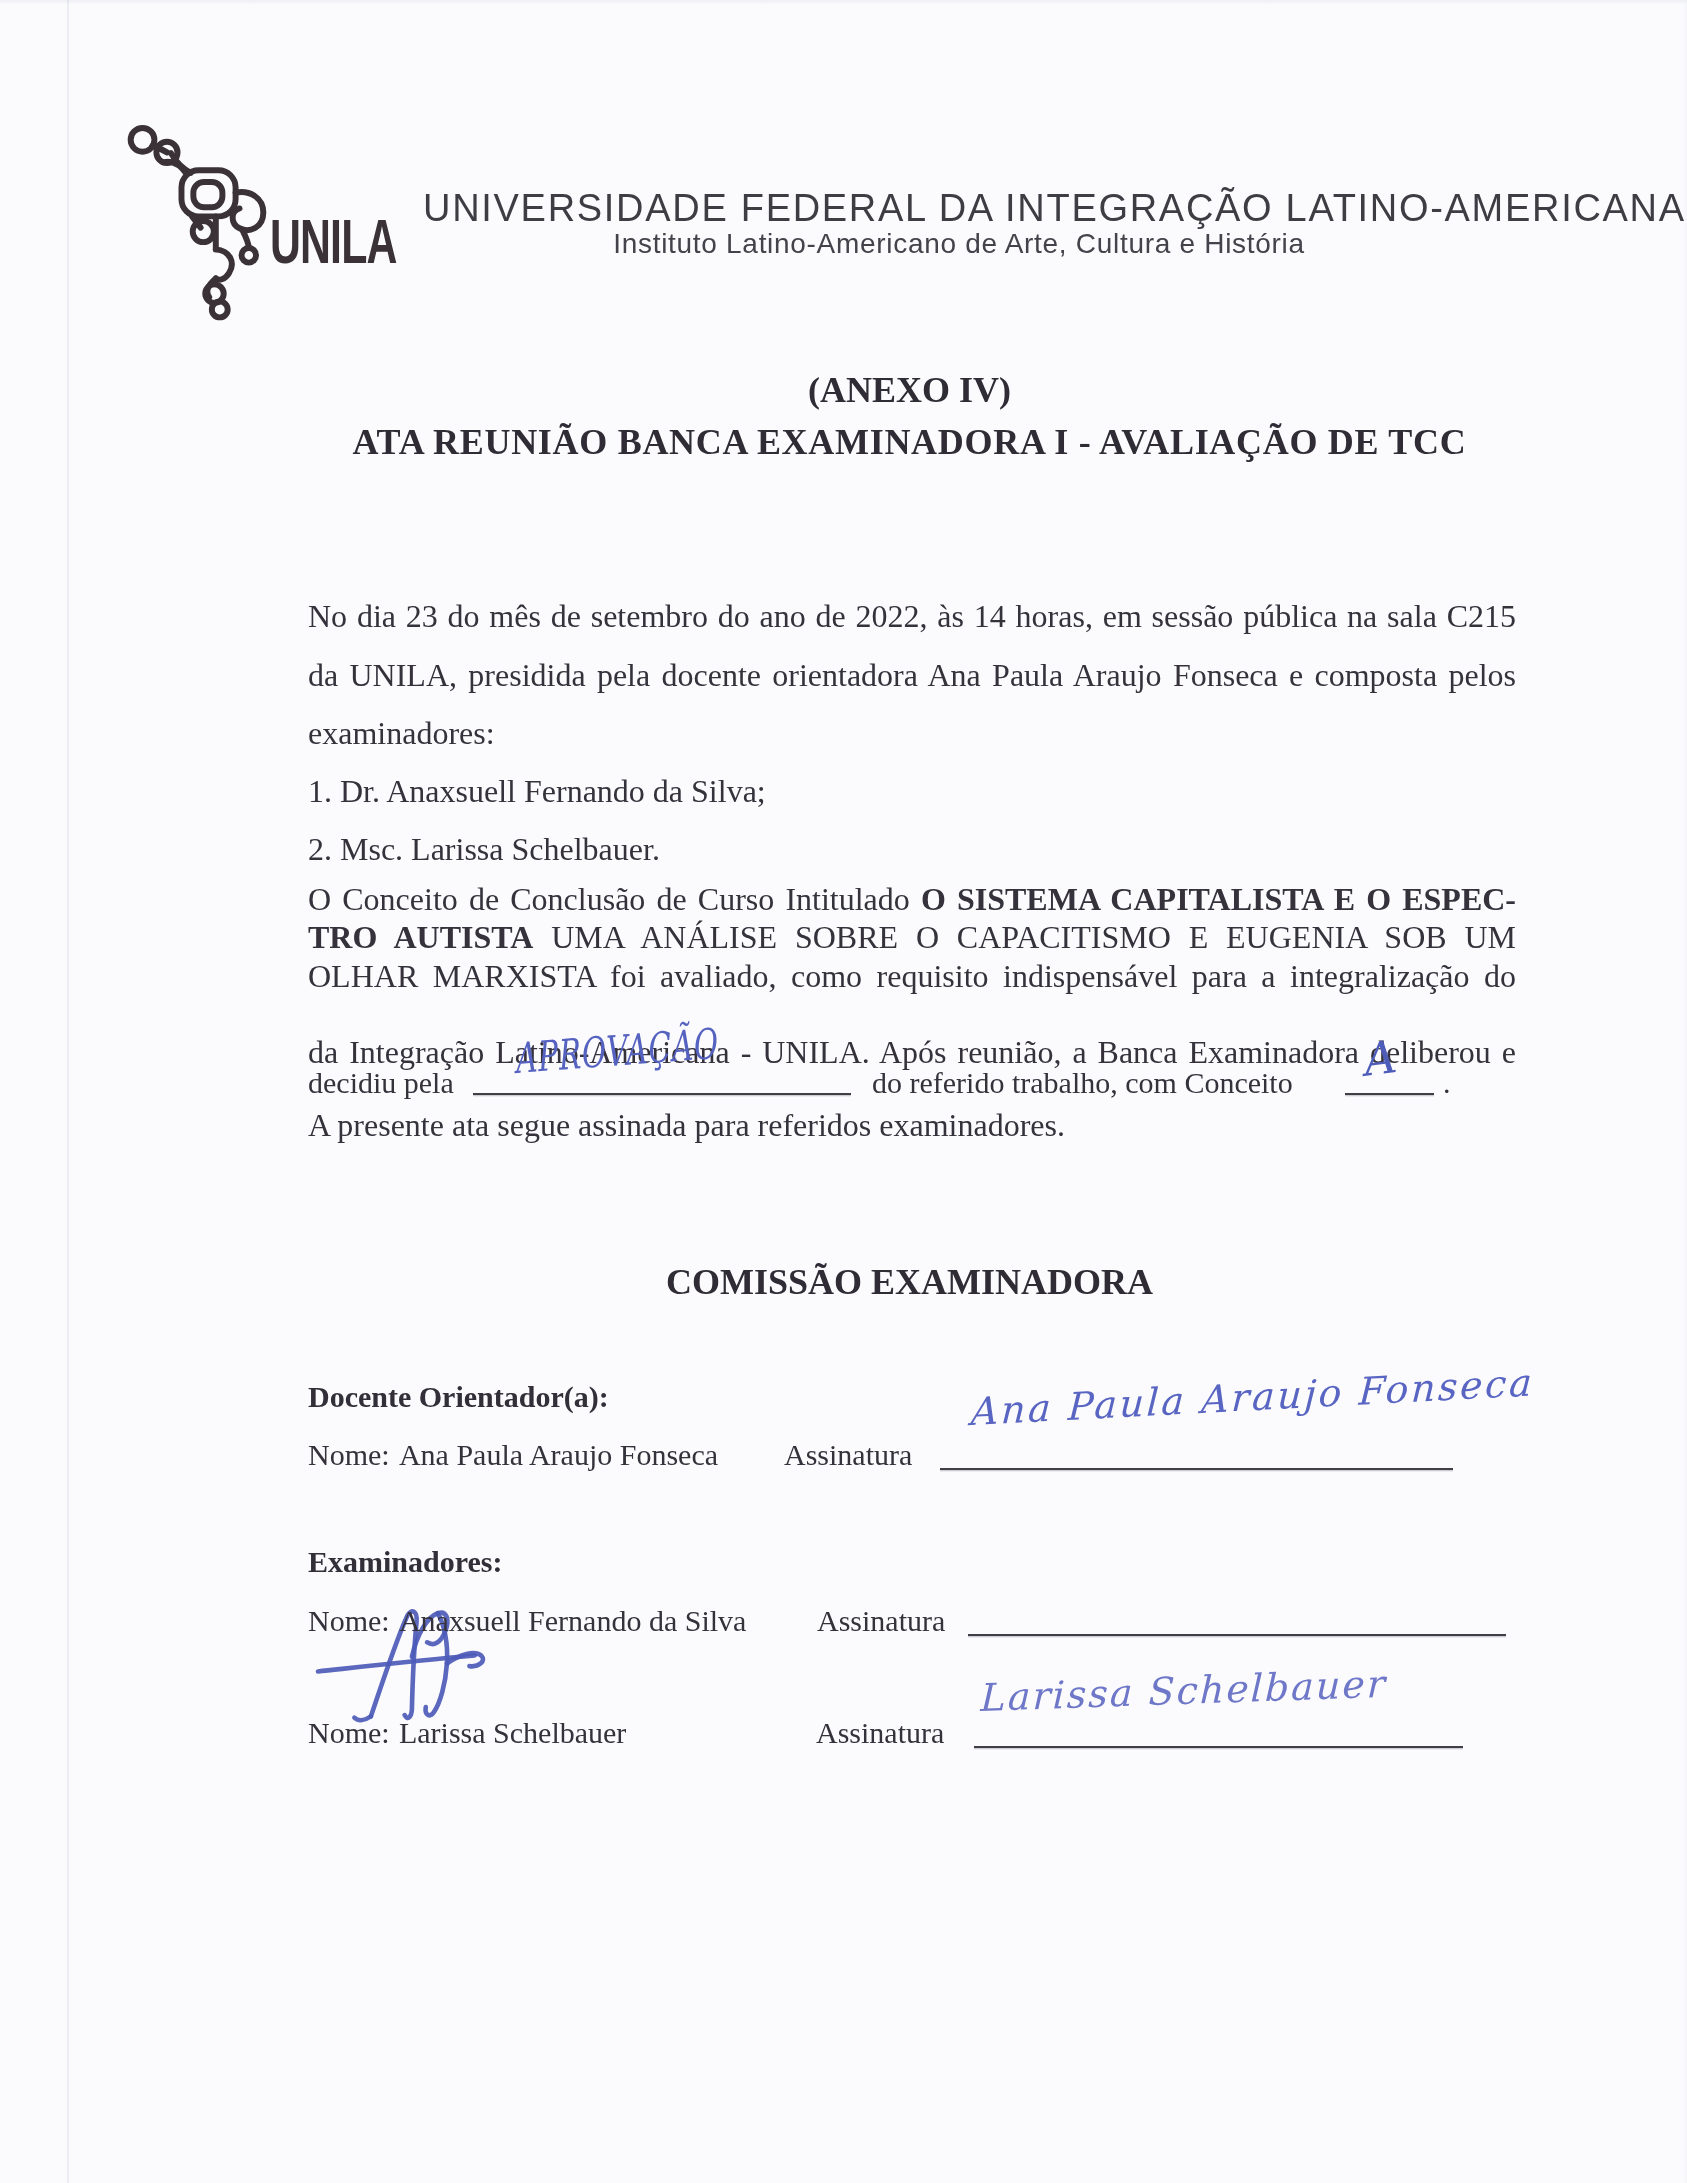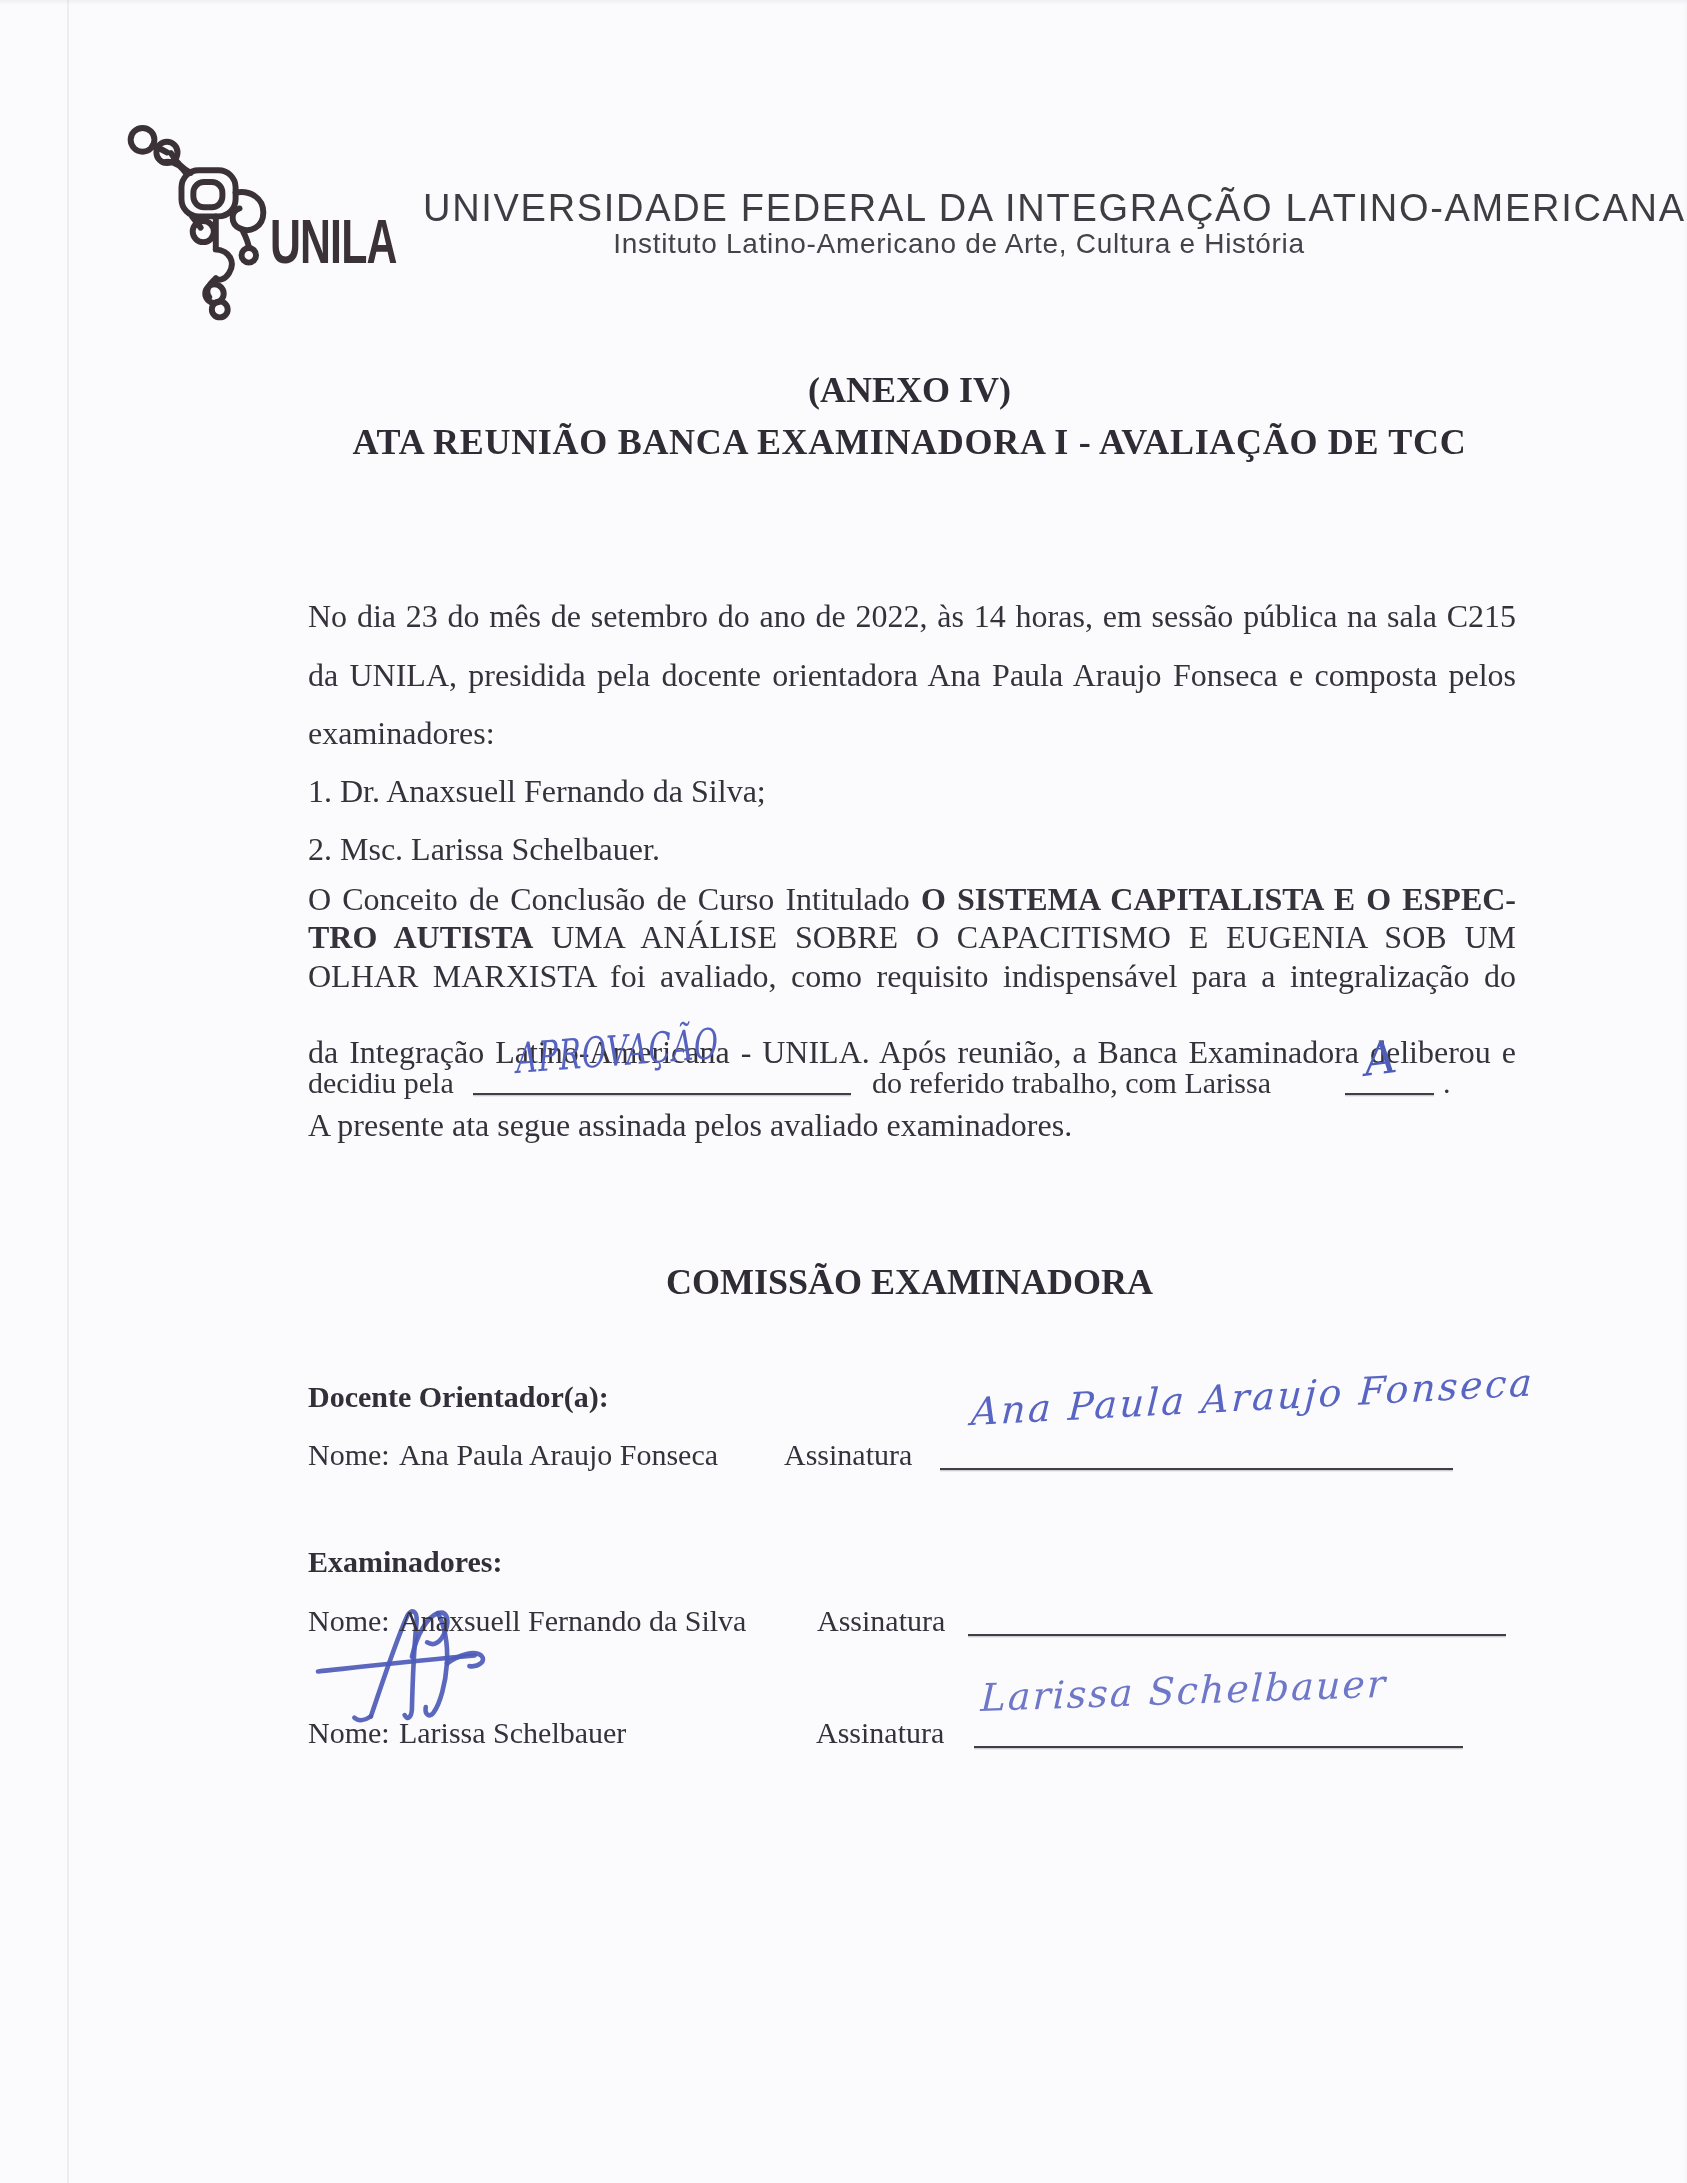--- a/index.html
+++ b/index.html
@@ -148,27 +148,27 @@
 
   <div class="abs tline jline" style="top:880px"><span>O Conceito de Conclusão de Curso Intitulado </span><span class="bold">O SISTEMA CAPITALISTA E O ESPEC-</span></div>
   <div class="abs tline jline" style="top:918px"><span class="bold">TRO AUTISTA</span><span> UMA ANÁLISE SOBRE O CAPACITISMO E EUGENIA SOB UM</span></div>
   <div class="abs tline jline" style="top:957px">OLHAR MARXISTA foi avaliado, como requisito indispensável para a integralização do</div>
   <div class="abs tline jline" style="top:1033px">da Integração Latino-Americana - UNILA. Após reunião, a Banca Examinadora deliberou e</div>
 
   <div class="abs fillrow">
     <span style="left:0; top:0;">decidiu pela</span>
     <div class="blank-line" style="left:165px; top:0; width:378px; height:26.5px;"></div>
     <span class="hand hand-approval">APROVAÇÃO</span>
-    <span style="left:564px; top:0;">do referido trabalho, com Larissa</span>
+    <span style="left:564px; top:0;">do referido trabalho, com Conceito</span>
     <div class="blank-line" style="left:1037px; top:0; width:89px; height:26.5px;"></div>
     <span class="hand hand-grade">A</span>
     <span style="left:1135px; top:0;">.</span>
   </div>
 
-  <div class="abs tline" style="top:1106px">A presente ata segue assinada pelos avaliado examinadores.</div>
+  <div class="abs tline" style="top:1106px">A presente ata segue assinada para referidos examinadores.</div>
 
   <div class="abs section-heading">COMISSÃO EXAMINADORA</div>
 
   <div class="abs sub-heading" style="top:1380px">Docente Orientador(a):</div>
 
   <div class="abs sigrow" style="top:1438px">
     <span class="name-label"><span>Nome:</span><span class="name-value">Ana Paula Araujo Fonseca</span></span>
     <span style="left:476px;">Assinatura</span>
     <div class="blank-line" style="left:632px; top:1.3px; width:513px; height:29px;"></div>
     <span class="sig-script sig-ana">Ana Paula Araujo Fonseca</span>

